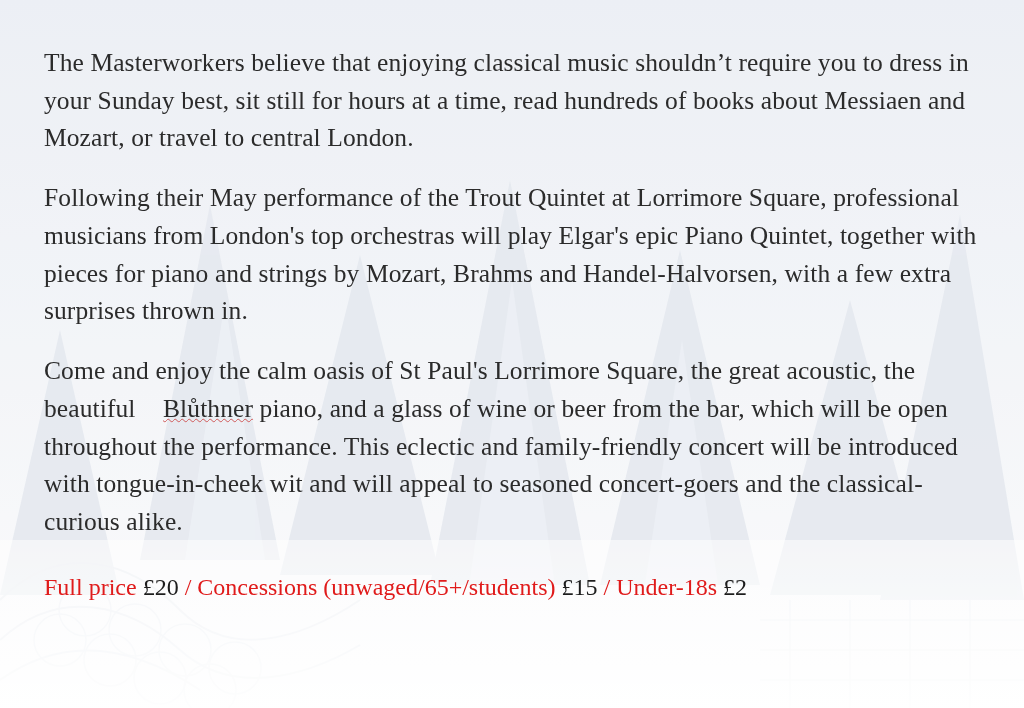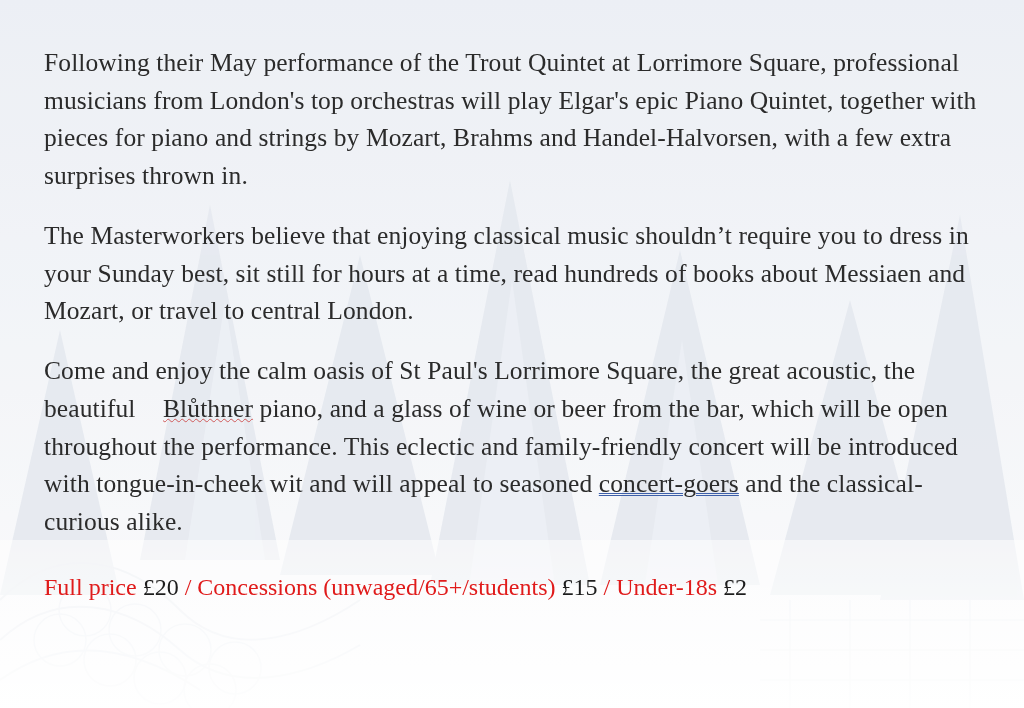--- a/index.html
+++ b/index.html
@@ -47,21 +47,20 @@
     margin-bottom: 0;
   }
   .spell {
     text-decoration: underline;
     text-decoration-style: wavy;
     text-decoration-color: #d05a5a;
     text-decoration-thickness: 1px;
     margin-left: 21px;
   }
   .grammar {
-    text-decoration: underline;
     text-decoration-style: double;
     text-decoration-color: #3d5fa8;
     text-decoration-thickness: 1px;
   }
   p.price {
     margin: 30px 0 0 0;
     font-size: 24px;
     line-height: 1.4;
     color: #2b2b2b;
   }
@@ -134,22 +133,22 @@
         <path d="M790,600 L790,708 M850,600 L850,708 M910,600 L910,708 M970,600 L970,708"></path>
       </g>
 
       <rect x="0" y="540" width="1024" height="168" fill="url(#fadeout)"></rect>
       <rect x="0" y="0" width="1024" height="708" fill="#ffffff" opacity="0.22"></rect>
     </svg>
   </div>
 
   <div class="content">
 
+    <p class="para">The Masterworkers believe that enjoying classical music shouldn’t require you to dress in your Sunday best, sit still for hours at a time, read hundreds of books about Messiaen and Mozart, or travel to central London.</p>
+
     <p class="para">Following their May performance of the Trout Quintet at Lorrimore Square, professional musicians from London's top orchestras will play Elgar's epic Piano Quintet, together with pieces for piano and strings by Mozart, Brahms and Handel-Halvorsen, with a few extra surprises thrown in.</p>
-
-    <p class="para">The Masterworkers believe that enjoying classical music shouldn’t require you to dress in your Sunday best, sit still for hours at a time, read hundreds of books about Messiaen and Mozart, or travel to central London.</p>
 
     <p class="para"><span>Come and enjoy the calm oasis of St Paul's Lorrimore Square, the great acoustic, the beautiful </span><span class="spell">Blůthner</span><span> piano, and a glass of wine or beer from the bar, which will be open throughout the performance. This eclectic and family-friendly concert will be introduced with tongue-in-cheek wit and will appeal to seasoned </span><span class="grammar">concert-goers</span><span> and the classical-curious alike.</span></p>
 
     <p class="price"><span class="red">Full price</span><span class="black-amount"> </span><span class="black-amount">£20</span><span class="red"> / </span><span class="red">Concessions (unwaged/65+/students)</span><span class="black-amount"> </span><span class="black-amount">£15</span><span class="red"> / </span><span class="red">Under-18s</span><span class="black-amount"> </span><span class="black-amount">£2</span></p>
 
   </div>
 </div>
 
 </body></html>

